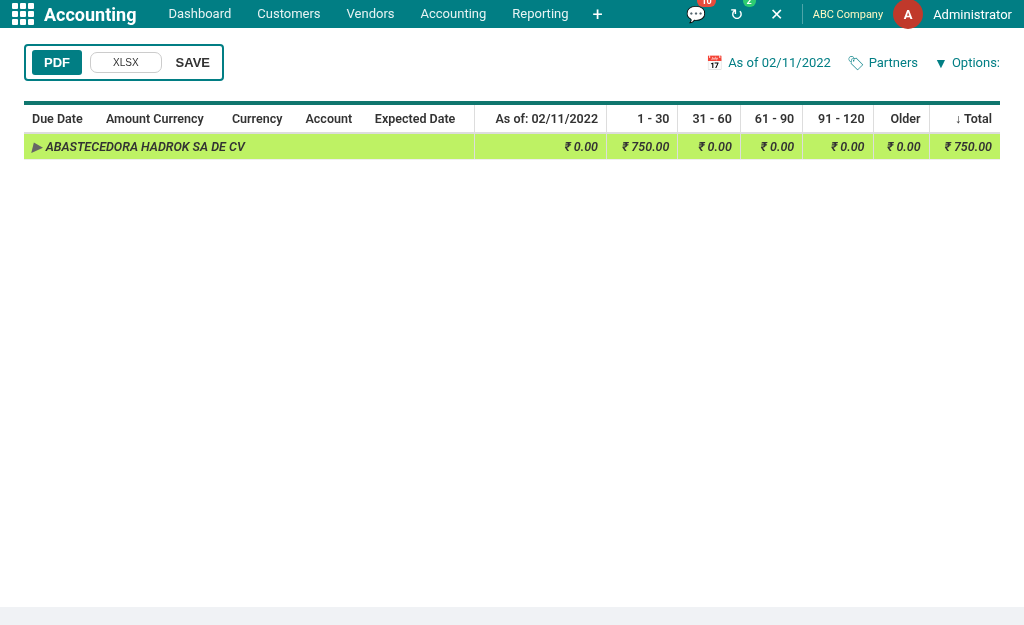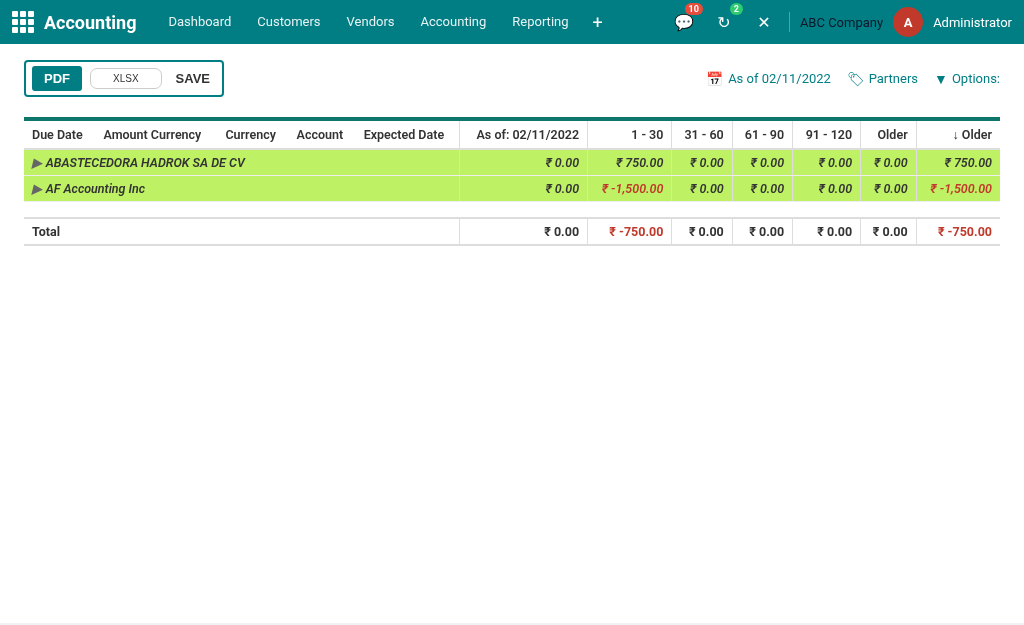--- a/index.html
+++ b/index.html
@@ -1,21 +1,21 @@
 <!DOCTYPE html>
 <html><head>
   <meta charset="utf-8">
   <style>
     * { box-sizing: border-box; margin: 0; padding: 0; }
     body { font-family: -apple-system, BlinkMacSystemFont, 'Segoe UI', Roboto, sans-serif; font-size: 13px; background: #f0f2f5; color: #333; }
 
     
     .topnav {
       background: #017e84;
-      height: 44px;
+      height: 28px;
       display: flex;
       align-items: center;
       padding: 0 12px;
       gap: 4px;
       color: white;
     }
     .topnav-grid-icon {
       width: 22px; height: 22px;
       display: grid; grid-template-columns: repeat(3,6px); grid-template-rows: repeat(3,6px); gap: 2px;
       margin-right: 6px;
@@ -52,21 +52,21 @@
       background: #e74c3c;
       color: white;
       border-radius: 10px;
       font-size: 9px;
       padding: 1px 4px;
       font-weight: bold;
       margin-left: 28px;
     }
     .badge-green { background: #2ecc71; }
     .nav-divider { width: 1px; height: 20px; background: rgba(255,255,255,0.3); }
-    .company-name { color: #0f172a; font-size: 13px; }
+    .company-name { color: #fef9c3; font-size: 11px; }
     .avatar {
       width: 30px; height: 30px;
       background: #c0392b;
       border-radius: 50%;
       display: flex; align-items: center; justify-content: center;
       color: white; font-weight: bold; font-size: 13px;
       cursor: pointer;
     }
     .admin-name { color: white; font-size: 13px; }
 
@@ -221,54 +221,34 @@
           <th>Amount Currency</th>
           <th>Currency</th>
           <th>Account</th>
           <th>Expected Date</th>
           <th class="right col-separator">As of: 02/11/2022</th>
           <th class="right col-separator">1 - 30</th>
           <th class="right col-separator">31 - 60</th>
           <th class="right col-separator">61 - 90</th>
           <th class="right col-separator">91 - 120</th>
           <th class="right col-separator">Older</th>
-          <th class="right col-separator">↓ Older</th>
+          <th class="right col-separator">↓ Total</th>
         </tr>
       </thead>
       <tbody id="table-body">
       <tr class="group-row">
             <td colspan="5"><span class="expand-icon">▶</span><span>ABASTECEDORA HADROK SA DE CV</span></td>
             <td class="right col-separator">₹ 0.00</td>
             <td class="right col-separator">₹ 750.00</td>
             <td class="right col-separator">₹ 0.00</td>
             <td class="right col-separator">₹ 0.00</td>
             <td class="right col-separator">₹ 0.00</td>
             <td class="right col-separator">₹ 0.00</td>
             <td class="right col-separator">₹ 750.00</td>
           </tr>
-          <tr class="group-row">
-            <td colspan="5"><span class="expand-icon">▶</span><span>AF Accounting Inc</span></td>
-            <td class="right col-separator">₹ 0.00</td>
-            <td class="right col-separator negative">₹ -1,500.00</td>
-            <td class="right col-separator">₹ 0.00</td>
-            <td class="right col-separator">₹ 0.00</td>
-            <td class="right col-separator">₹ 0.00</td>
-            <td class="right col-separator">₹ 0.00</td>
-            <td class="right col-separator negative">₹ -1,500.00</td>
-          </tr>
           <tr>
             <td colspan="12" style="height:16px; border:none;"></td>
           </tr>
-          <tr class="total-row">
-            <td colspan="5">Total</td>
-            <td class="right col-separator">₹ 0.00</td>
-            <td class="right col-separator negative">₹ -750.00</td>
-            <td class="right col-separator">₹ 0.00</td>
-            <td class="right col-separator">₹ 0.00</td>
-            <td class="right col-separator">₹ 0.00</td>
-            <td class="right col-separator">₹ 0.00</td>
-            <td class="right col-separator negative">₹ -750.00</td>
-          </tr>
         </tbody>
     </table>
 
   </div>
 </div>
 
 </body></html>

